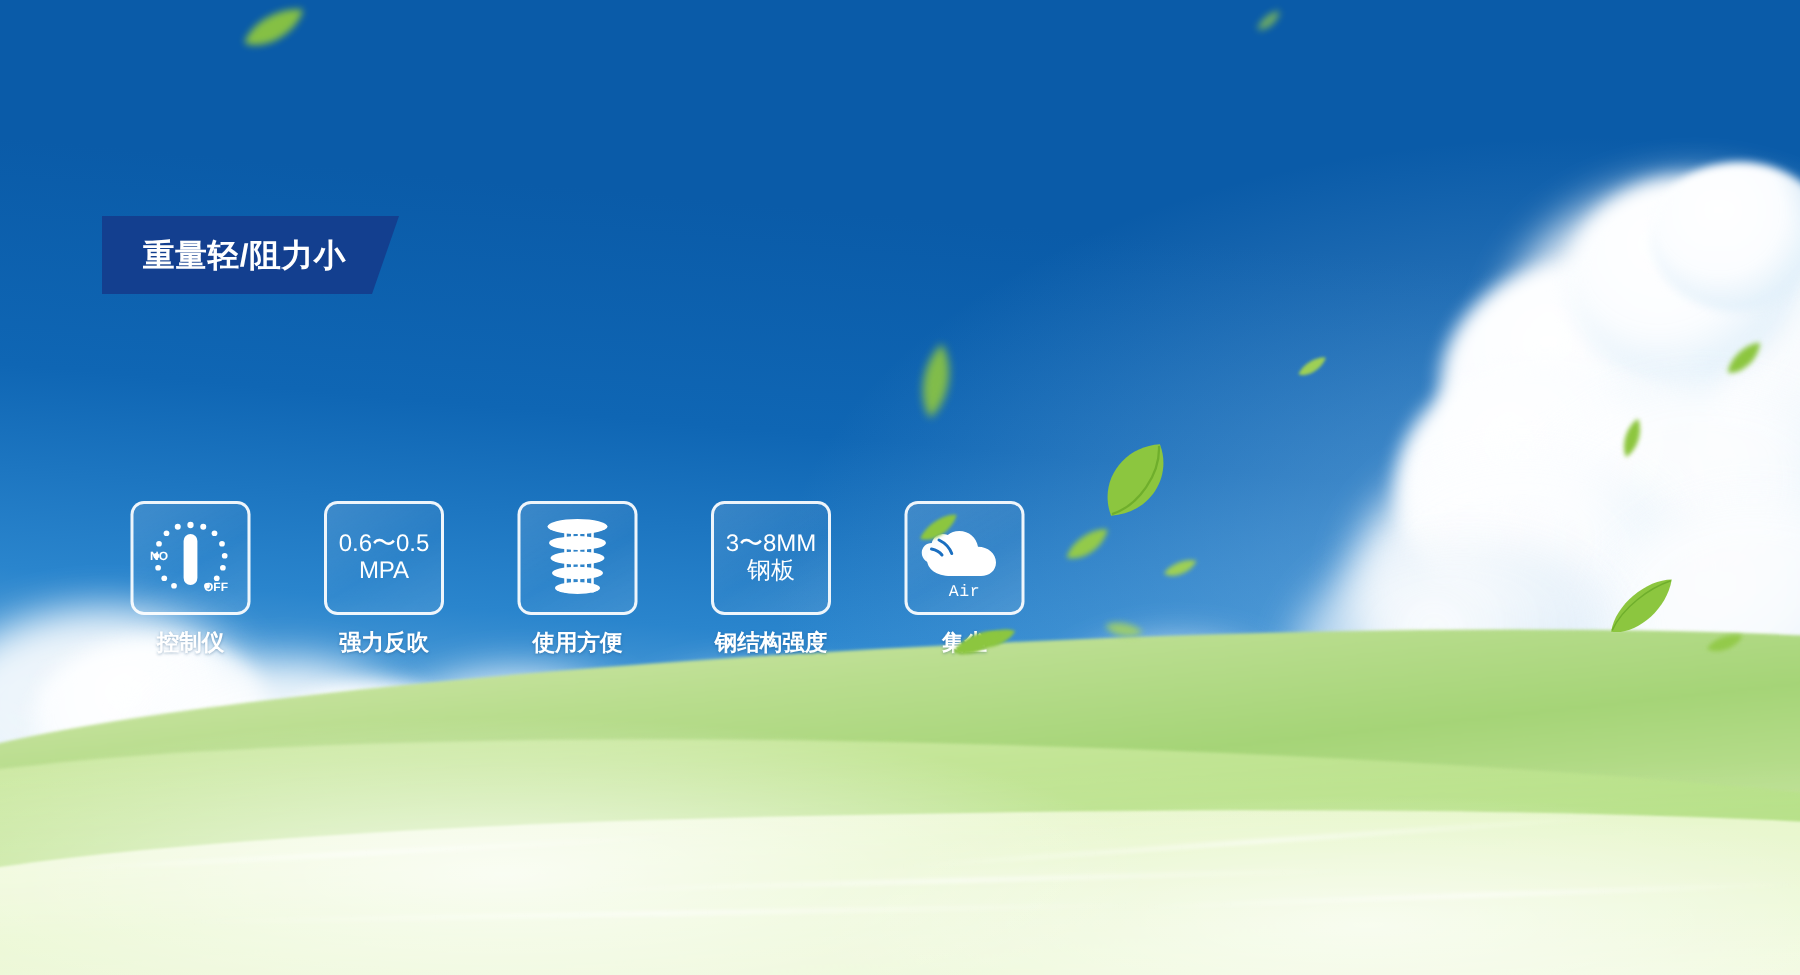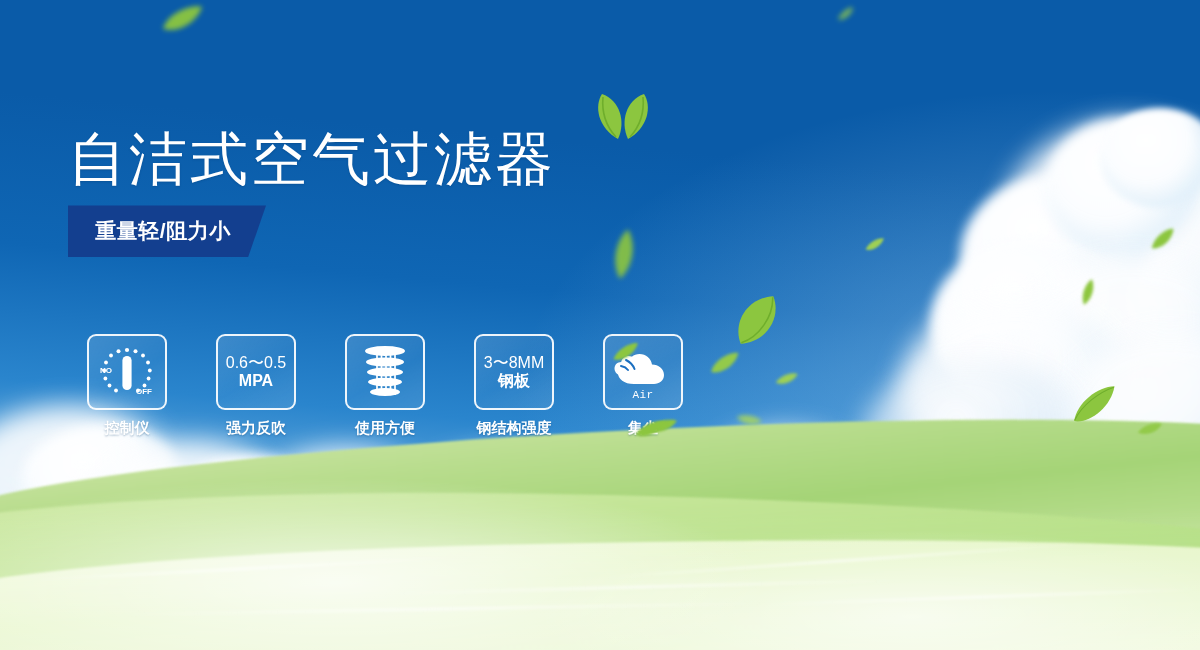--- a/index.html
+++ b/index.html
@@ -137,21 +137,21 @@
     border-radius:9px;
     background:linear-gradient(150deg, rgba(255,255,255,.14) 0%, rgba(255,255,255,.04) 55%, rgba(255,255,255,.10) 100%);
     display:flex; flex-direction:column; align-items:center; justify-content:center;
     position:relative;
     overflow:hidden;
   }
   .feat-text {
     color:#ffffff; text-align:center; line-height:1.14;
     font-size:16px; font-weight:400; letter-spacing:0;
   }
-  .feat-text .l2 { display:block;font-weight:bold; }
+  .feat-text .l2 { display:block; }
   .feat-label {
     margin-top:9px;
     color:#ffffff; font-size:15px; font-weight:700;
     white-space:nowrap; text-align:center;
     text-shadow:0 1px 2px rgba(10,60,110,.35);
   }
   .feat-box svg { display:block; }
   .air-cap {
     position:absolute; bottom:7px; left:0; right:0;
     text-align:center; color:#ffffff; font-size:11px; letter-spacing:.4px;font-family:Liberation Mono, monospace;
@@ -283,31 +283,20 @@
 
     <div class="leaf" style="left:836px; top:8px; width:20px; height:12px; transform:rotate(-30deg); filter:blur(2.4px); opacity:.75;">
       <svg viewBox="0 0 100 46">
           <path d="M2 28 C24 4 76 -2 98 12 C74 42 24 48 2 28 Z" fill="#93ca4a"></path>
         </svg>
     </div>
   </div>
 
   <div class="content">
 
-    <div class="title-wrap">
-      <div class="sprout">
-        <svg viewBox="0 0 62 48">
-          <path d="M26 47 C6 36 2 14 10 2 C28 8 34 30 26 47 Z" fill="#8cc63f"></path>
-          <path d="M24 45 C12 32 10 16 11 5" stroke="#6fae2c" stroke-width="1.6" fill="none"></path>
-          <path d="M36 47 C56 36 60 14 52 2 C34 8 28 30 36 47 Z" fill="#8cc63f"></path>
-          <path d="M38 45 C50 32 52 16 51 5" stroke="#6fae2c" stroke-width="1.6" fill="none"></path>
-        </svg>
-      </div>
-      <h1 class="title">自洁式空气过滤器</h1>
-    </div>
 
     <div class="subtitle-bar">
       <div class="sub-left">
         <span>重量轻/阻力小</span>
       </div>
     </div>
 
   </div>
 
   <div class="features">

